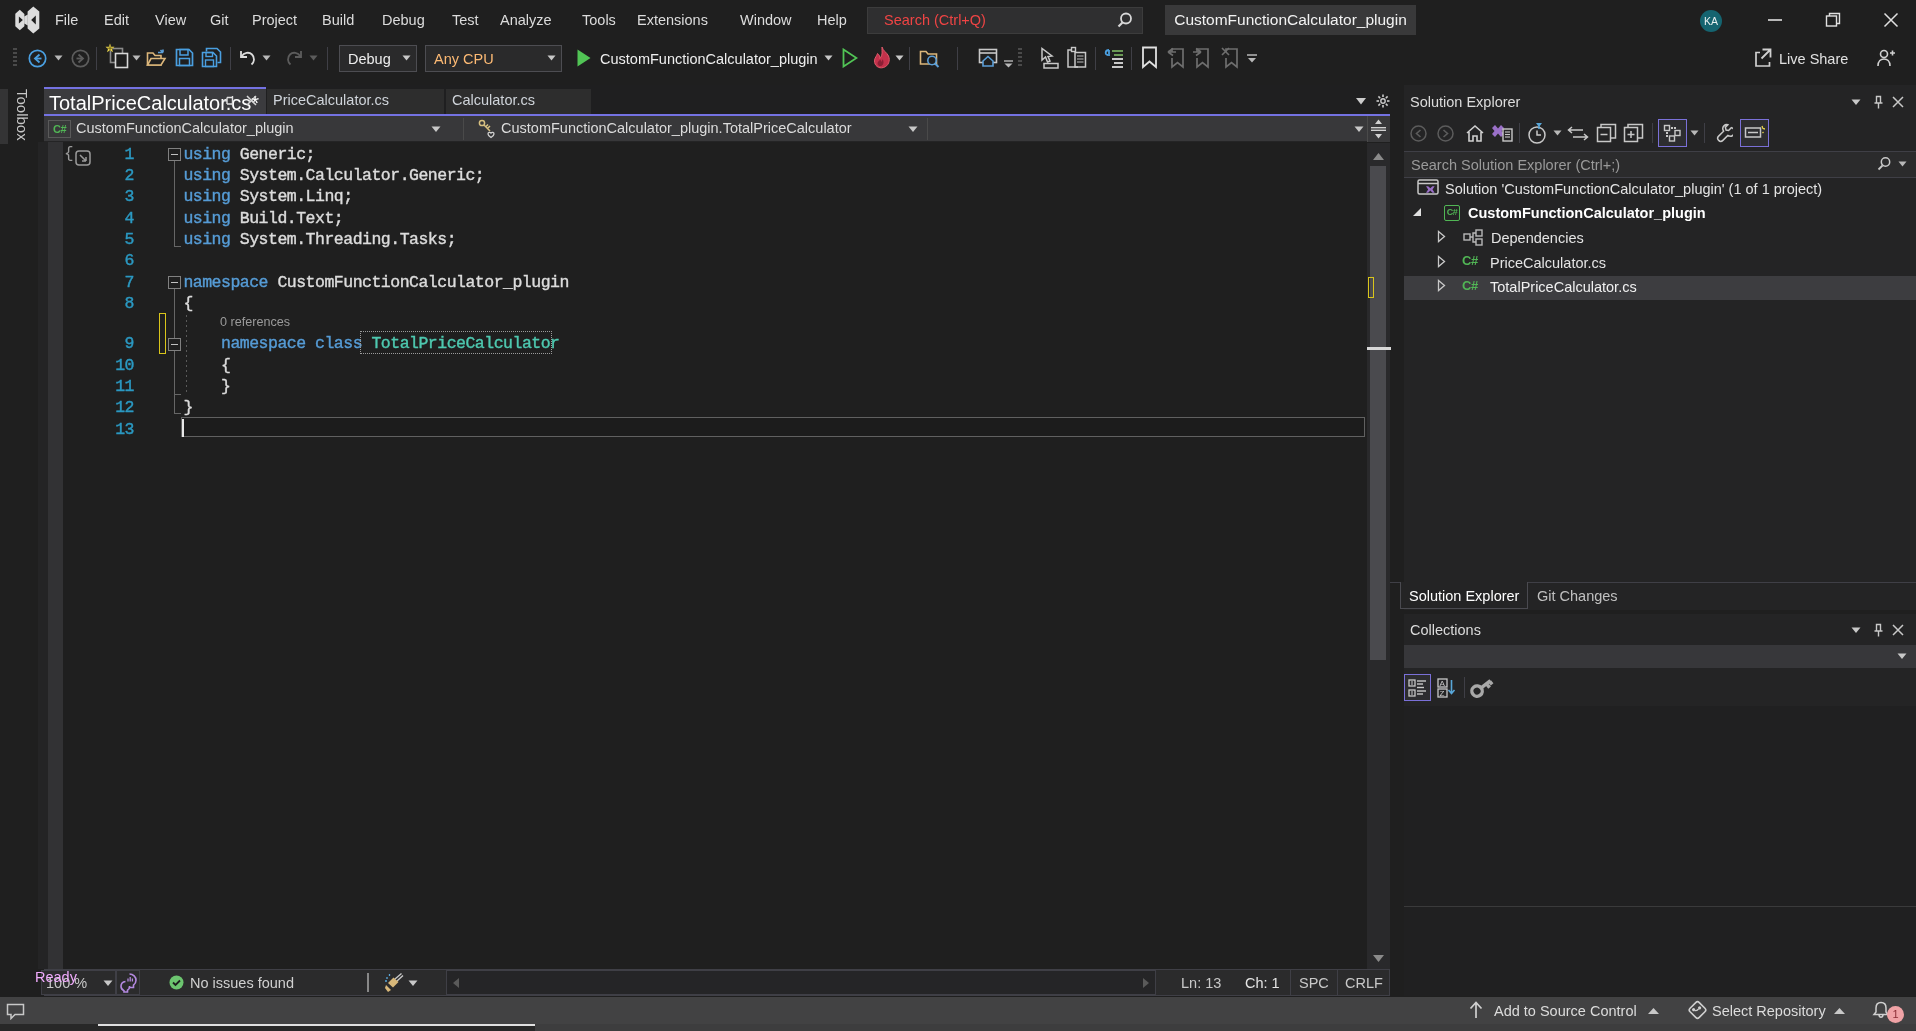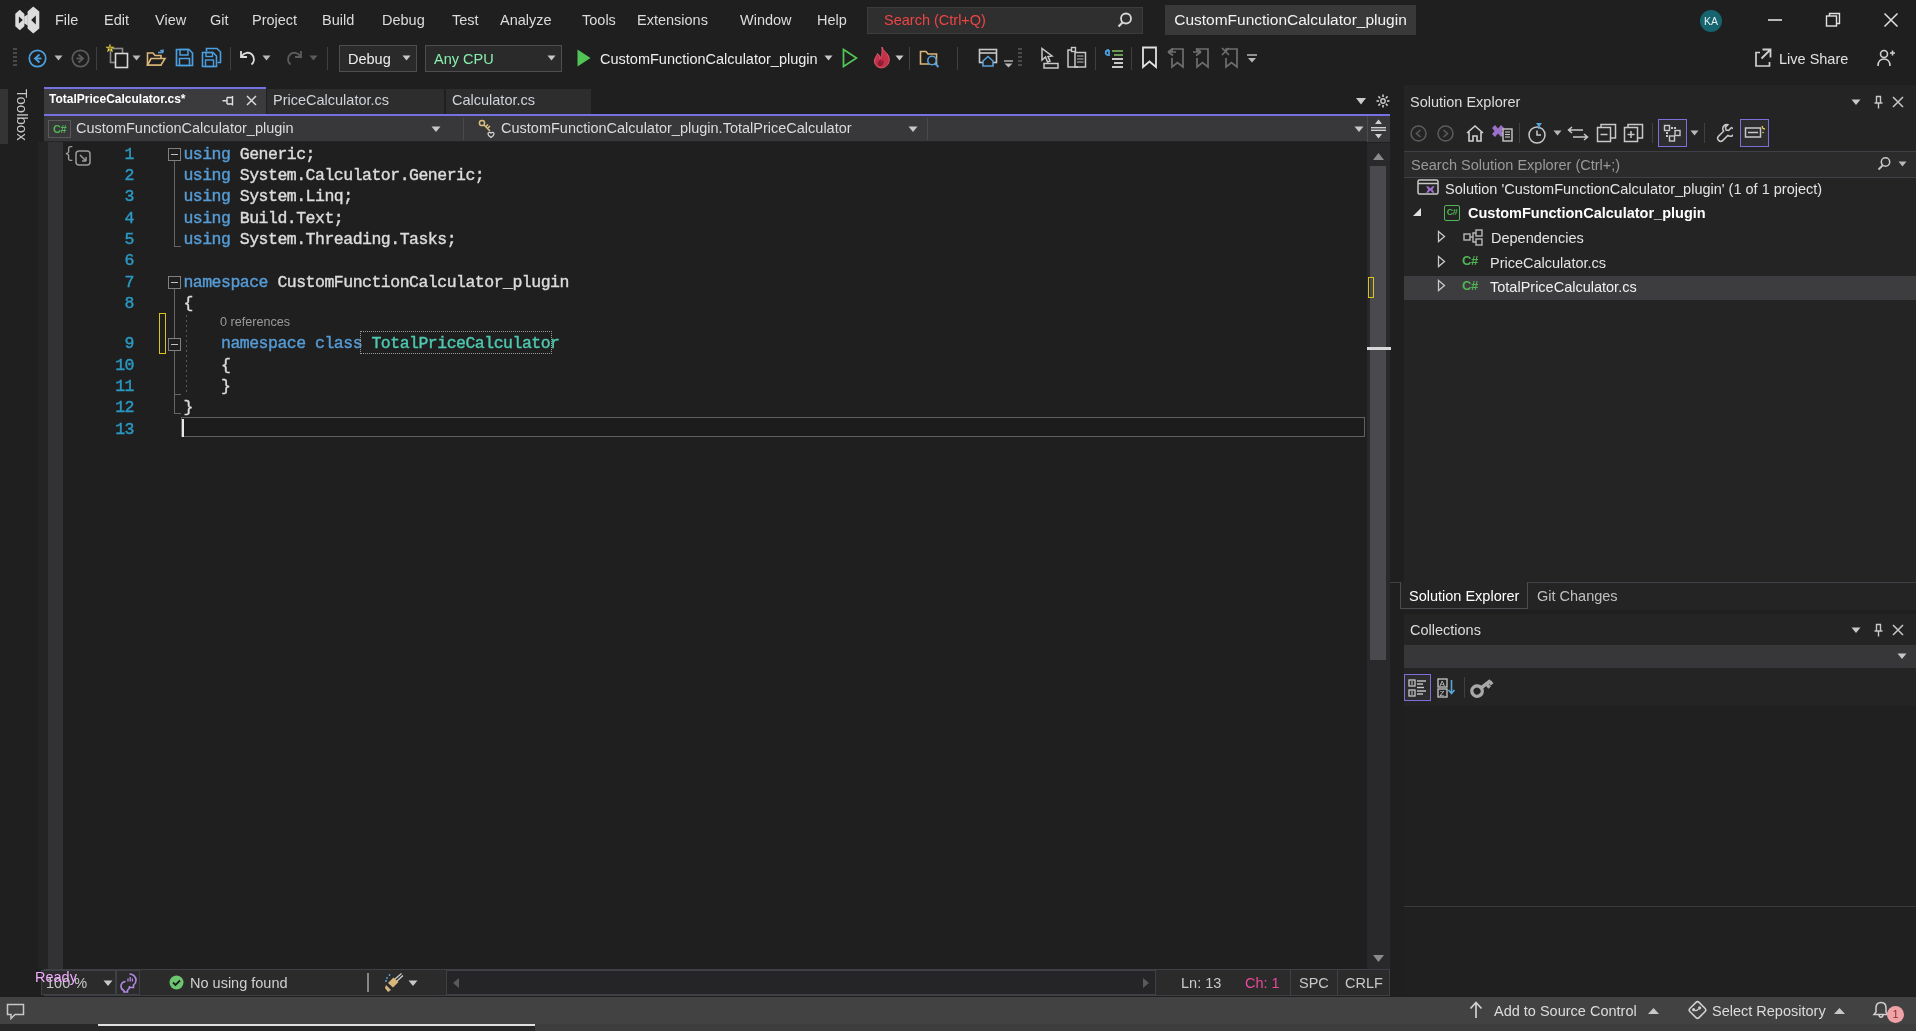--- a/index.html
+++ b/index.html
@@ -115,21 +115,21 @@
 <svg class="a" style="left:309px;top:55px" width="9" height="6" viewBox="0 0 9 6">
     <path d="M0.5 0.5 L8.5 0.5 L4.5 5.5 Z" fill="#5c5c5c"></path>
   </svg>
 <div class="a" style="left:327px;top:47px;width:1px;height:23px;background:#3f3f46"></div>
 <div class="a" style="left:339px;top:45px;width:78px;height:27px;background:#2a2a2b;border:1px solid #4d4d52"></div>
 <div class="a ui" style="left:348px;top:51px;color:#eeeeee">Debug</div>
 <svg class="a" style="left:402px;top:55px" width="9" height="6" viewBox="0 0 9 6">
     <path d="M0.5 0.5 L8.5 0.5 L4.5 5.5 Z" fill="#c8c8c8"></path>
   </svg>
 <div class="a" style="left:425px;top:45px;width:137px;height:27px;background:#2a2a2b;border:1px solid #4d4d52"></div>
-<div class="a ui" style="left:434px;top:51px;color:#86efac">Any CPU</div>
+<div class="a ui" style="left:434px;top:51px;color:#fdba74">Any CPU</div>
 <svg class="a" style="left:547px;top:55px" width="9" height="6" viewBox="0 0 9 6">
     <path d="M0.5 0.5 L8.5 0.5 L4.5 5.5 Z" fill="#c8c8c8"></path>
   </svg>
 <svg class="a" style="left:576px;top:48px" width="16" height="20" viewBox="0 0 16 20">
     <path d="M1.5 1.5 L14.5 10 L1.5 18.5 Z" fill="#51c455"></path>
   </svg>
 <div class="a ui" style="left:600px;top:51px;color:#eeeeee">CustomFunctionCalculator_plugin</div>
 <svg class="a" style="left:824px;top:55px" width="9" height="6" viewBox="0 0 9 6">
     <path d="M0.5 0.5 L8.5 0.5 L4.5 5.5 Z" fill="#c8c8c8"></path>
   </svg>
@@ -218,21 +218,21 @@
     <path d="M14 5 L19 5 M16.5 2.5 L16.5 7.5" stroke="#d0d0d0" stroke-width="1.6"></path>
   </svg>
 
 <div class="a" style="left:0;top:85px;width:44px;height:911px;background:#1f1f1f"></div>
 <div class="a" style="left:0;top:89px;width:8px;height:55px;background:#343435"></div>
 <div class="a" style="left:11px;top:89px;width:20px;height:80px;writing-mode:vertical-rl;font-size:15px;letter-spacing:0;color:#c8c8c8">Toolbox</div>
 
 <div class="a" style="left:44px;top:85px;width:1346px;height:29px;background:#1f1f20"></div>
 <div class="a" style="left:44px;top:87px;width:222px;height:2px;background:#7472e2"></div>
 <div class="a" style="left:44px;top:89px;width:222px;height:25px;background:#3b3b3e"></div>
-<div class="a" style="left:49px;top:92px;font-size:12px;letter-spacing:0;font-weight:bold;color:#ffffff">TotalPriceCalculator.cs*</div>
+<div class="a" style="left:49px;top:92px;font-size:20px;letter-spacing:0;font-weight:normal;color:#ffffff">TotalPriceCalculator.cs*</div>
 <svg class="a" style="left:221px;top:95px" width="14" height="13" viewBox="0 0 14 13">
     <g stroke="#e0e0e0" stroke-width="1.4" fill="none">
       <path d="M6 2.5 L6 9 M6 2.5 L11.5 2.5 M6 9 L11.5 9 M11.5 1 L11.5 10.5 M1.5 5.75 L6 5.75"></path>
     </g>
   </svg>
 <svg class="a" style="left:246px;top:95px" width="11" height="11" viewBox="0 0 11 11">
     <path d="M1 1 L10 10 M10 1 L1 10" stroke="#d8d8d8" stroke-width="1.5"></path>
   </svg>
 <div class="a" style="left:267px;top:89px;width:177px;height:25px;background:#2d2d2d"></div>
 <div class="a" style="left:273px;top:92px;font-size:14.5px;letter-spacing:0;color:#cfd4da">PriceCalculator.cs</div>
@@ -356,40 +356,40 @@
 <div class="a" style="left:116px;top:970px;width:24px;height:25px;background:#2b2b2c;border:1px solid #3f3f46"></div>
 <svg class="a" style="left:119px;top:972px" width="19" height="21" viewBox="0 0 19 21">
     <path d="M10.5 2 C14.2 2 17 4.8 17 8.2 C17 10.6 15.6 12.2 14.5 13.2 L14.5 15.5 L10.5 15.5 L10.5 14" fill="none" stroke="#b389e0" stroke-width="1.6"></path>
     <path d="M9 6.5 L9 9.5 M11.2 5 L11.2 9.5 M13.4 6.5 L13.4 9.5" stroke="#b389e0" stroke-width="1.3"></path>
     <path d="M6.5 9.5 C4 9.8 2 11.8 2 14.3 C2 16.4 3.3 18 5 18.7 L5 20 L8.5 20 L8.5 18.2 C9.8 17.5 10.5 16.4 10.6 15" fill="none" stroke="#b389e0" stroke-width="1.6"></path>
   </svg>
 <svg class="a" style="left:169px;top:975px" width="15" height="15" viewBox="0 0 15 15">
     <circle cx="7.5" cy="7.5" r="7" fill="#6cc56f"></circle>
     <path d="M4 7.5 L6.5 10 L11 5.5" fill="none" stroke="#1f1f1f" stroke-width="1.8"></path>
   </svg>
-<div class="a ui" style="left:190px;top:975px;color:#d0d0d0">No using found</div>
+<div class="a ui" style="left:190px;top:975px;color:#d0d0d0">No issues found</div>
 <div class="a" style="left:367px;top:973px;width:1.5px;height:19px;background:#888"></div>
 <svg class="a" style="left:384px;top:972px" width="20" height="21" viewBox="0 0 20 21">
     <path d="M11 7 L17.5 1.5 M13 9 L19 3.5" stroke="#c8c8c8" stroke-width="1.4"></path>
     <path d="M4 11 L9.5 5.5 L14.5 10 L9 15.5 Z" fill="#d8b87a"></path>
     <path d="M2 13 L7 18 L4 20 L1 16 Z" fill="#d8b87a"></path>
     <path d="M3 5 L3 7 M1 9 L3 9 M5.5 2 L5.5 4" stroke="#58a6d8" stroke-width="1.3"></path>
   </svg>
 <svg class="a" style="left:408px;top:980px" width="10" height="7" viewBox="0 0 10 7">
     <path d="M0.5 0.5 L9.5 0.5 L5 6 Z" fill="#c8c8c8"></path>
   </svg>
 <div class="a" style="left:446px;top:970px;width:710px;height:25px;background:#252527;border:1px solid #3f3f46"></div>
 <svg class="a" style="left:452px;top:977px" width="8" height="12" viewBox="0 0 8 12">
     <path d="M7 1 L1 6 L7 11 Z" fill="#5a5a5a"></path>
   </svg>
 <svg class="a" style="left:1142px;top:977px" width="8" height="12" viewBox="0 0 8 12">
     <path d="M1 1 L7 6 L1 11 Z" fill="#5a5a5a"></path>
   </svg>
 <div class="a ui" style="left:1181px;top:975px;color:#c8c8c8">Ln: 13</div>
-<div class="a ui" style="left:1245px;top:975px;color:#ec4899">Ch: 1</div>
+<div class="a ui" style="left:1245px;top:975px;color:#e5e5e5">Ch: 1</div>
 <div class="a ui" style="left:1299px;top:975px;color:#c8c8c8">SPC</div>
 <div class="a ui" style="left:1345px;top:975px;color:#c8c8c8">CRLF</div>
 <div class="a" style="left:1290px;top:970px;width:1px;height:25px;background:#3f3f46"></div>
 <div class="a" style="left:1337px;top:970px;width:1px;height:25px;background:#3f3f46"></div>
 <div class="a" style="left:1389px;top:970px;width:1px;height:25px;background:#3f3f46"></div>
 
 <div class="a" style="left:1404px;top:85px;width:512px;height:497px;background:#242425"></div>
 <div class="a ui" style="left:1410px;top:94px;color:#dcdcdc">Solution Explorer</div>
 <svg class="a" style="left:1851px;top:99px" width="10" height="7" viewBox="0 0 10 7">
     <path d="M0.5 0.5 L9.5 0.5 L5 6 Z" fill="#c8c8c8"></path>

